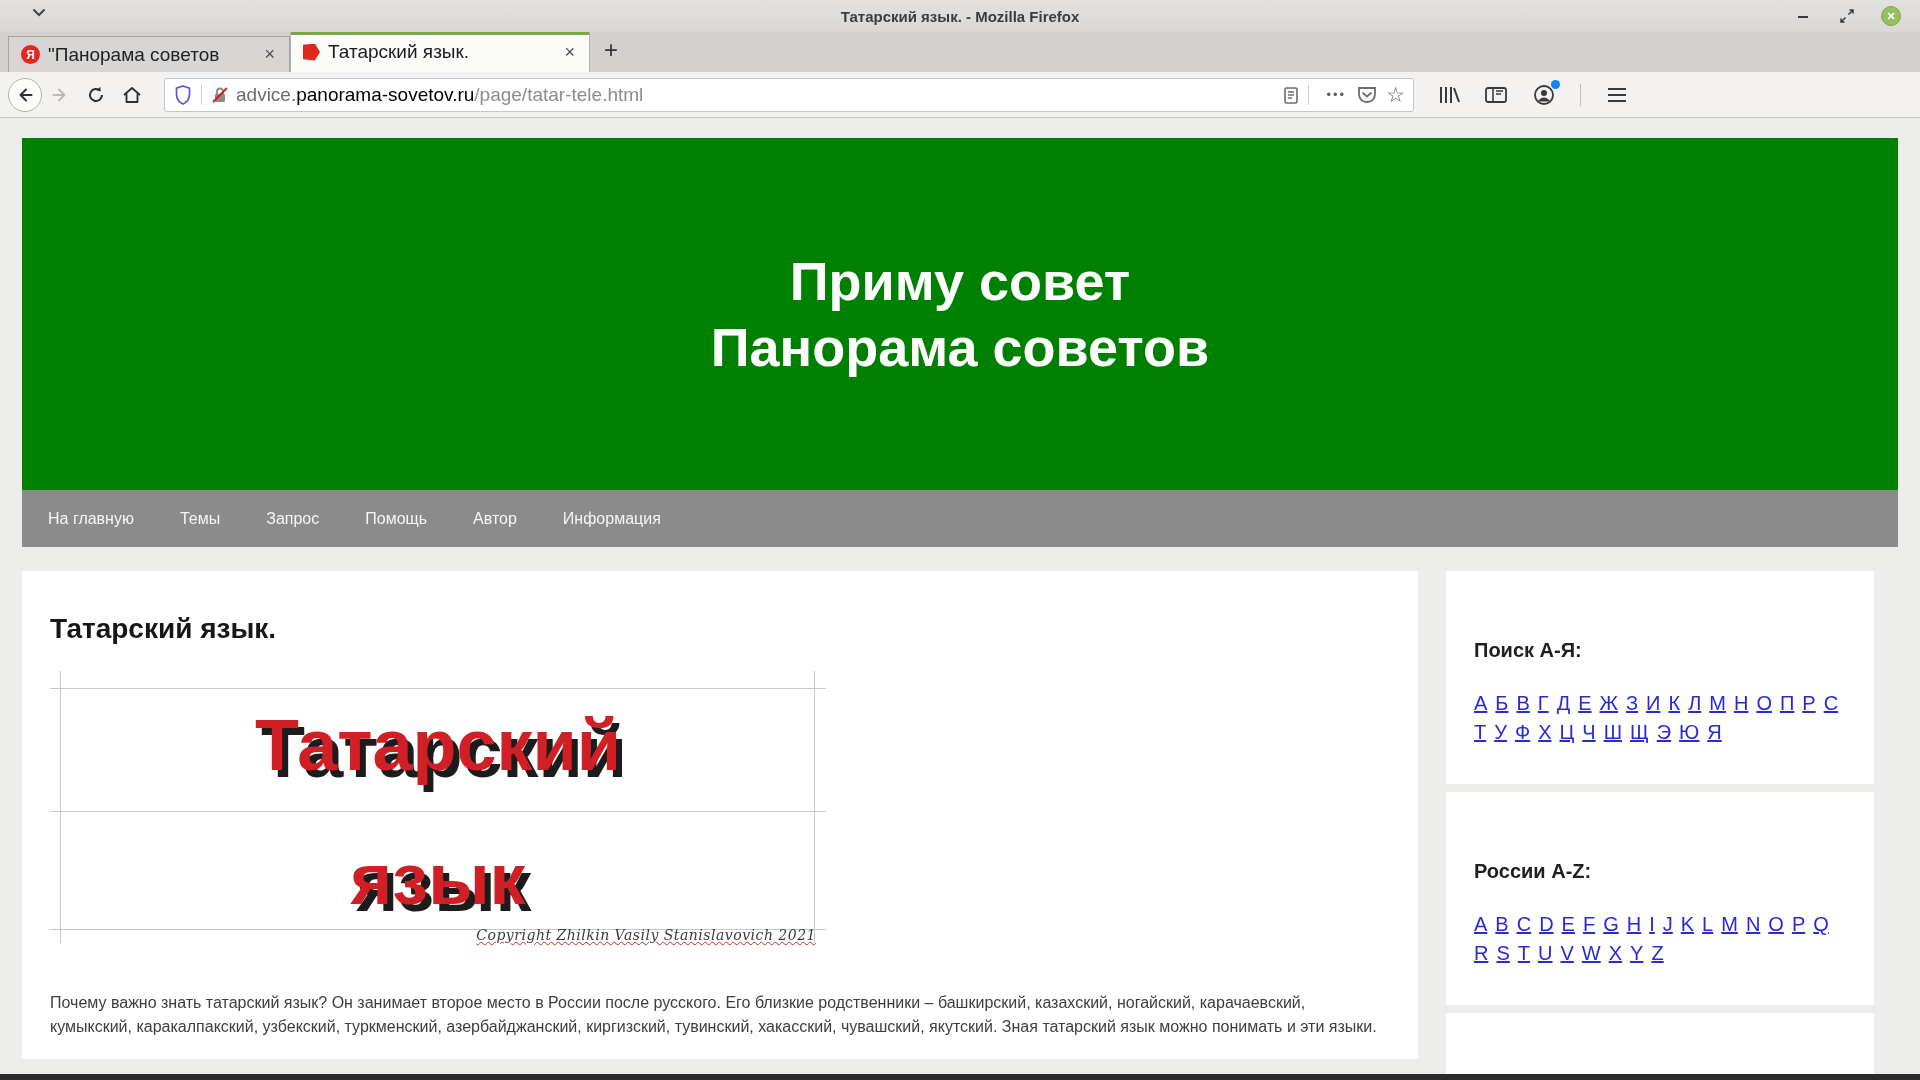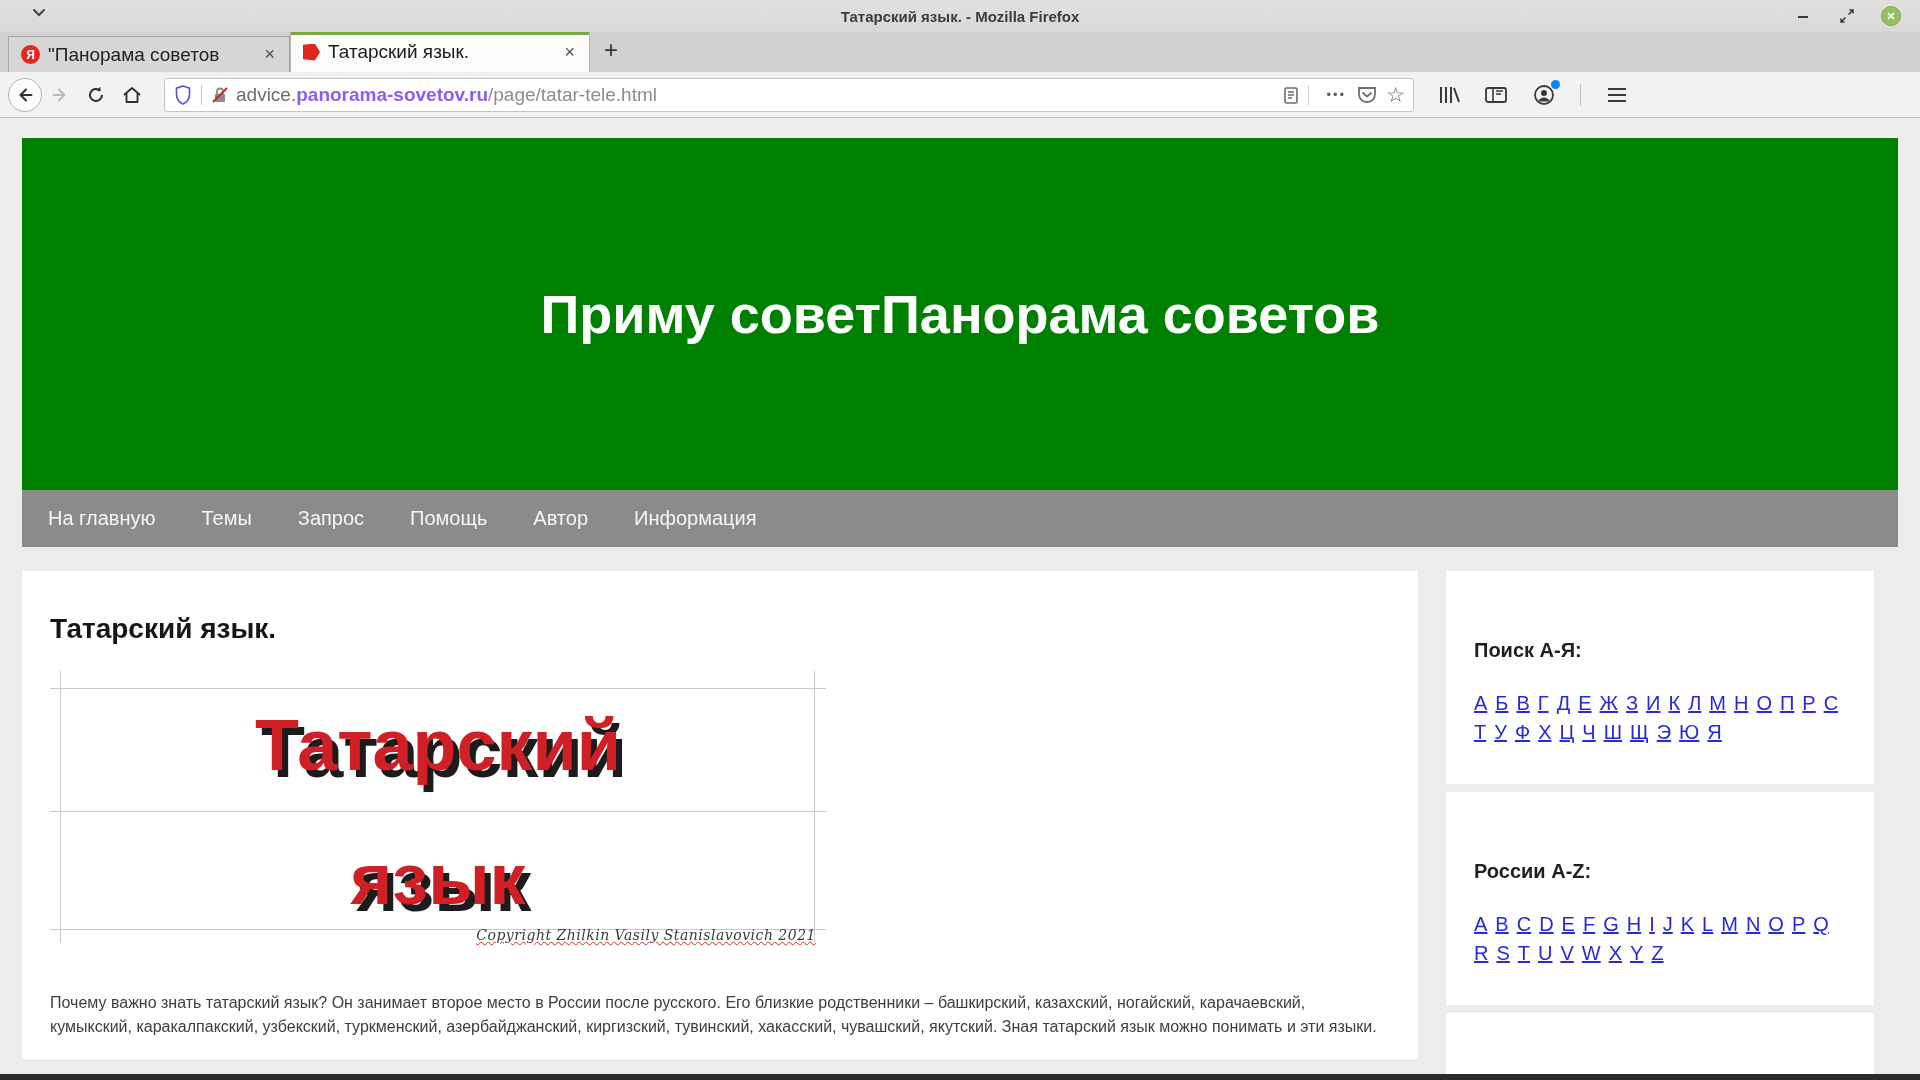--- a/index.html
+++ b/index.html
@@ -33,36 +33,36 @@
 
   .toolbar { position:absolute; top:72px; left:0; right:0; height:46px; background:#f3f2f1;
              border-bottom:1px solid #c4c2c0; display:flex; align-items:center; }
   .tb-btn { display:flex; align-items:center; justify-content:center; width:36px; height:36px; }
   .back-circle { width:34px; height:34px; border:1px solid #b6b4b2; border-radius:50%; background:#fcfcfb;
                  display:flex; align-items:center; justify-content:center; margin-left:8px; }
   .urlbar { display:flex; align-items:center; height:34px; width:1250px; margin-left:14px; background:#fff;
             border:1px solid #c7c5c3; border-radius:3px; padding:0 8px; }
   .url-sep { width:1px; height:20px; background:#cfcdcb; margin:0 8px; }
   .url-text { flex:1; font-size:19px; color:#6b6b70; white-space:nowrap; overflow:hidden; margin-left:6px; }
-  .url-domain { color:#8b5cf6; font-weight:700; }
+  .url-domain { color:#000000; font-weight:400; }
   .url-path { color:#8c8c91; }
   .dots { font-size:13px; letter-spacing:2px; color:#5f5f5f; margin:0 10px; }
   .star { font-size:21px; color:#5f5f5f; margin-left:8px; }
   .right-icons { display:flex; align-items:center; margin-left:22px; gap:24px; }
   .vline { width:1px; height:22px; background:#c2c0be; }
   .account-wrap { position:relative; }
   .blue-dot { position:absolute; top:-3px; right:-4px; width:9px; height:9px; border-radius:50%; background:#0a84ff; }
 
   
   .page { position:absolute; top:118px; left:0; right:0; bottom:0; background:#ececea; padding:20px 22px 0; }
-  .banner { height:352px; background:#008000; display:flex; flex-direction:row; justify-content:center;
+  .banner { height:352px; background:#008000; display:flex; flex-direction:column; justify-content:center;
             align-items:center; }
   .banner-line { color:#fff; font-weight:bold; font-size:54px; line-height:66px; }
   .mainnav { height:57px; background:#8b8b8b; display:flex; align-items:center; gap:46px; padding-left:26px; }
-  .nav-item { color:#f6f6f6; font-size:20px; text-decoration:none; }
+  .nav-item { color:#f6f6f6; font-size:16px; text-decoration:none; }
 
   .content { display:flex; gap:28px; margin-top:24px; align-items:flex-start; }
   .main-box { width:1396px; background:#fff; padding:42px 28px 20px; min-height:420px; }
   .article-title { font-size:28px; font-weight:bold; color:#161616; }
 
   .tatar-img { position:relative; width:776px; height:272px; margin-top:26px; background:#fff; }
   .hguide { position:absolute; left:0; right:0; height:1px; background:#c9c9c9; }
   .vguide { position:absolute; top:0; bottom:0; width:1px; background:#c9c9c9; }
   .img-line { position:absolute; left:0; width:100%; text-align:center; font-weight:bold;
               color:#d11f26; font-size:72px; text-shadow:6px 7px 0 #1c1c1c; font-family:"Liberation Sans",sans-serif; }

